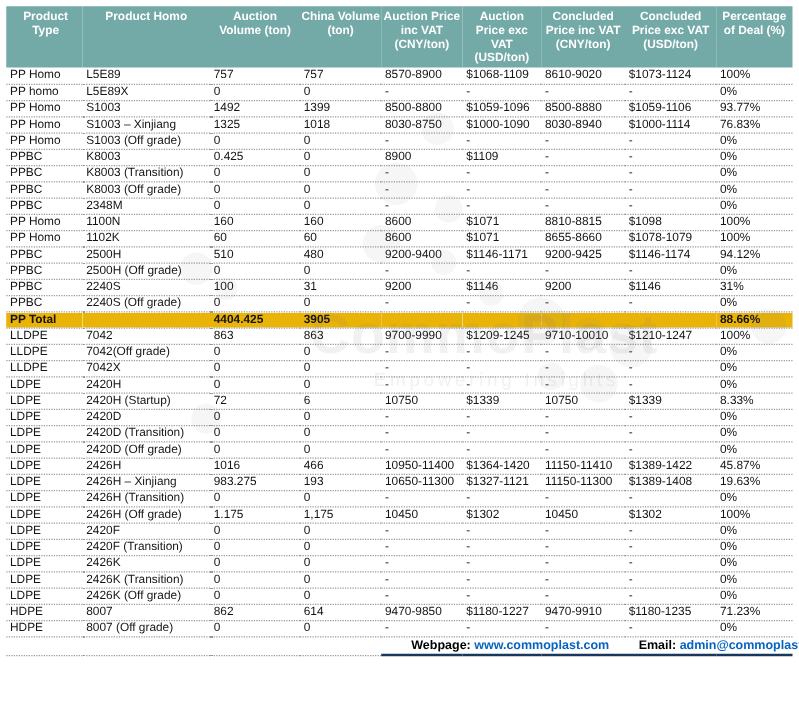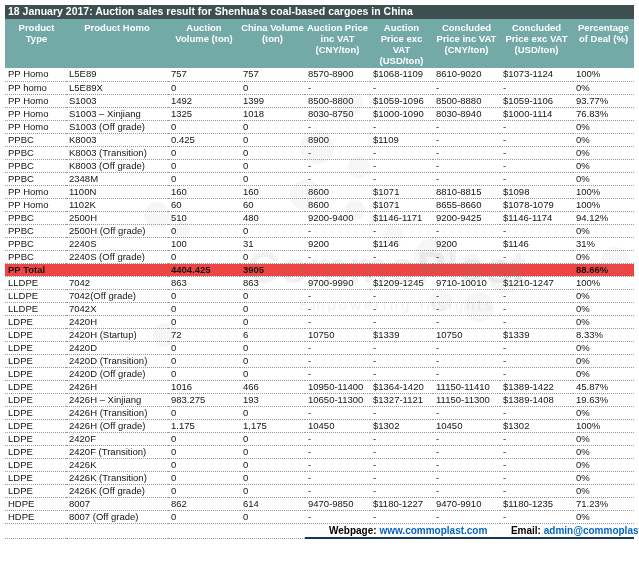--- a/index.html
+++ b/index.html
@@ -29,21 +29,21 @@
   .head-row th.left { text-align:center; padding-left:3px; }
 
   tbody td {
     font-size:9.5px; color:#141414;
     height:13px; line-height:12px;
     padding:0 1px 0 3px;
     border-bottom:1px dotted #9a9a9a;
     white-space:nowrap; overflow:hidden;
     background:transparent;
   }
-  tbody tr.total td { background:#ef4444; font-weight:bold; }
+  tbody tr.total td { background:#eab308; font-weight:bold; }
 
   tfoot td { height:15px; padding:0; }
   tfoot .f-left  { border-bottom:1px dotted #9a9a9a; }
   tfoot .f-right {
     border-bottom:2px solid #17375e;
     font-size:10px; line-height:13px;
     white-space:nowrap;
     padding-left:24px;
   }
   .flabel { font-weight:bold; color:#000;text-align:right; }
@@ -75,23 +75,20 @@
         <col style="width:102px">
         <col style="width:72px">
       <col style="width:65px">
         <col style="width:65px">
         <col style="width:63px">
       <col style="width:67px">
         <col style="width:73px">
         <col style="width:61px">
     </colgroup>
     <thead>
-      <tr class="title-row">
-        <th colspan="9">18 January 2017: Auction sales result for Shenhua's coal-based cargoes in China</th>
-      </tr>
       <tr class="head-row">
         <th class="left">Product Type</th>
         <th>Product Homo</th>
         <th>Auction Volume (ton)</th>
         <th>China Volume (ton)</th>
         <th>Auction Price inc VAT (CNY/ton)</th>
         <th>Auction Price exc VAT (USD/ton)</th>
         <th>Concluded Price inc VAT (CNY/ton)</th>
         <th>Concluded Price exc VAT (USD/ton)</th>
         <th>Percentage of Deal (%)</th>

